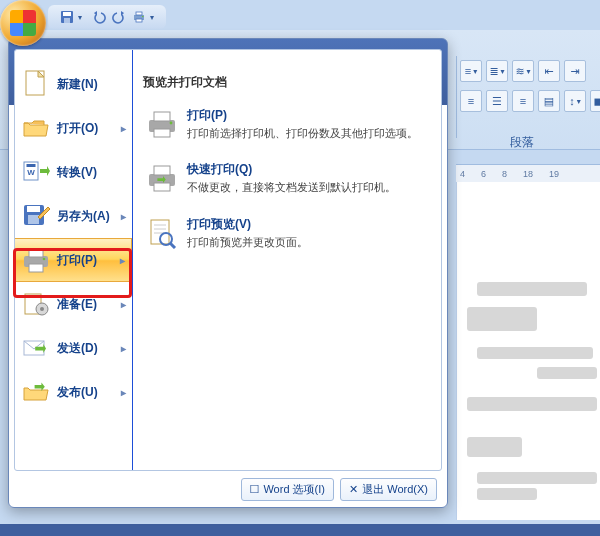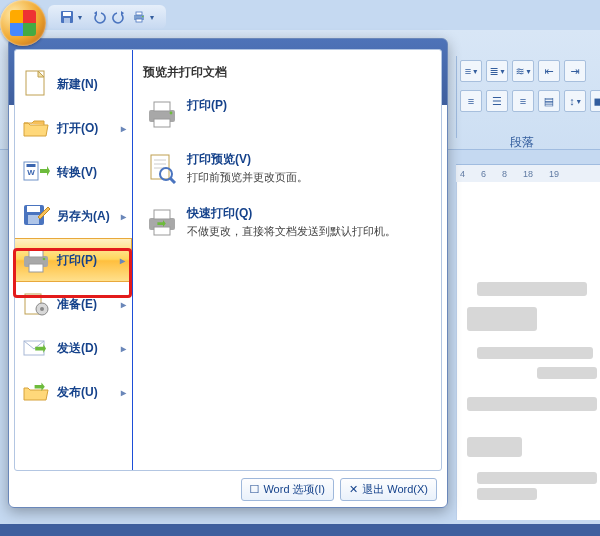--- a/index.html
+++ b/index.html
@@ -149,21 +149,21 @@
     position:absolute;
     top:248px; left:13px;
     width:119px; height:50px;
     border:3px solid #e31b1b;
     border-radius:4px;
     z-index:30; pointer-events:none;
   }
   
   .right-panel{
     flex:1;
-    padding:14px 10px;
+    padding:24px 10px;
   }
   .right-panel h4{
     font-size:12px; font-weight:bold;
     color:#333; margin-bottom:10px;
   }
   .r-item{
     display:flex; gap:8px;
     padding:6px 2px 14px 2px;
   }
   .r-item .ricon{
@@ -389,54 +389,55 @@
         <span class="ricon">
           <svg width="32" height="30">
               <rect x="3" y="11" width="26" height="12" rx="2" fill="#a8a8a8"></rect>
               <rect x="8" y="3" width="16" height="9" fill="#fff" stroke="#999"></rect>
               <rect x="8" y="20" width="16" height="8" fill="#fff" stroke="#999"></rect>
               <circle cx="25" cy="14" r="1.4" fill="#6dbb3c"></circle>
             </svg>
         </span>
         <div class="rtext">
           <div class="title">打印(P)</div>
+          <div class="desc">打印前选择打印机、打印份数及其他打印选项。</div>
+        </div>
+      </div>
+
+      <div class="r-item">
+        <span class="ricon">
+          <svg width="32" height="30">
+              <rect x="3" y="11" width="26" height="12" rx="2" fill="#a8a8a8"></rect>
+              <rect x="8" y="3" width="16" height="9" fill="#fff" stroke="#999"></rect>
+              <rect x="8" y="20" width="16" height="8" fill="#fff" stroke="#999"></rect>
+              <path d="M22 6 L30 6 L30 3 L34 8 L30 13 L30 10 L22 10 Z" fill="#6dbb3c" transform="translate(-4,11) scale(0.7)"></path>
+            </svg>
+        </span>
+        <div class="rtext">
+          <div class="title">快速打印(Q)</div>
+          <div class="desc">不做更改，直接将文档发送到默认打印机。</div>
         </div>
       </div>
 
       <div class="r-item">
         <span class="ricon">
           <svg width="32" height="32">
               <rect x="5" y="3" width="18" height="24" fill="#fff" stroke="#bfa050"></rect>
               <line x1="8" y1="8" x2="20" y2="8" stroke="#ccc"></line>
               <line x1="8" y1="12" x2="20" y2="12" stroke="#ccc"></line>
               <line x1="8" y1="16" x2="20" y2="16" stroke="#ccc"></line>
               <circle cx="20" cy="22" r="6" fill="none" stroke="#4a74bf" stroke-width="2"></circle>
               <line x1="24" y1="26" x2="29" y2="31" stroke="#4a74bf" stroke-width="3"></line>
             </svg>
         </span>
         <div class="rtext">
           <div class="title">打印预览(V)</div>
           <div class="desc">打印前预览并更改页面。</div>
         </div>
       </div>
-
-      <div class="r-item">
-        <span class="ricon">
-          <svg width="32" height="30">
-              <rect x="3" y="11" width="26" height="12" rx="2" fill="#a8a8a8"></rect>
-              <rect x="8" y="3" width="16" height="9" fill="#fff" stroke="#999"></rect>
-              <rect x="8" y="20" width="16" height="8" fill="#fff" stroke="#999"></rect>
-              <path d="M22 6 L30 6 L30 3 L34 8 L30 13 L30 10 L22 10 Z" fill="#6dbb3c" transform="translate(-4,11) scale(0.7)"></path>
-            </svg>
-        </span>
-        <div class="rtext">
-          <div class="title">快速打印(Q)</div>
-          <div class="desc">不做更改，直接将文档发送到默认打印机。</div>
-        </div>
-      </div>
     </div>
   </div>
 
   <div class="menu-footer">
     <div class="fbtn">
       <span>☐</span>
       <span>Word 选项(I)</span>
     </div>
     <div class="fbtn">
       <span>✕</span>

